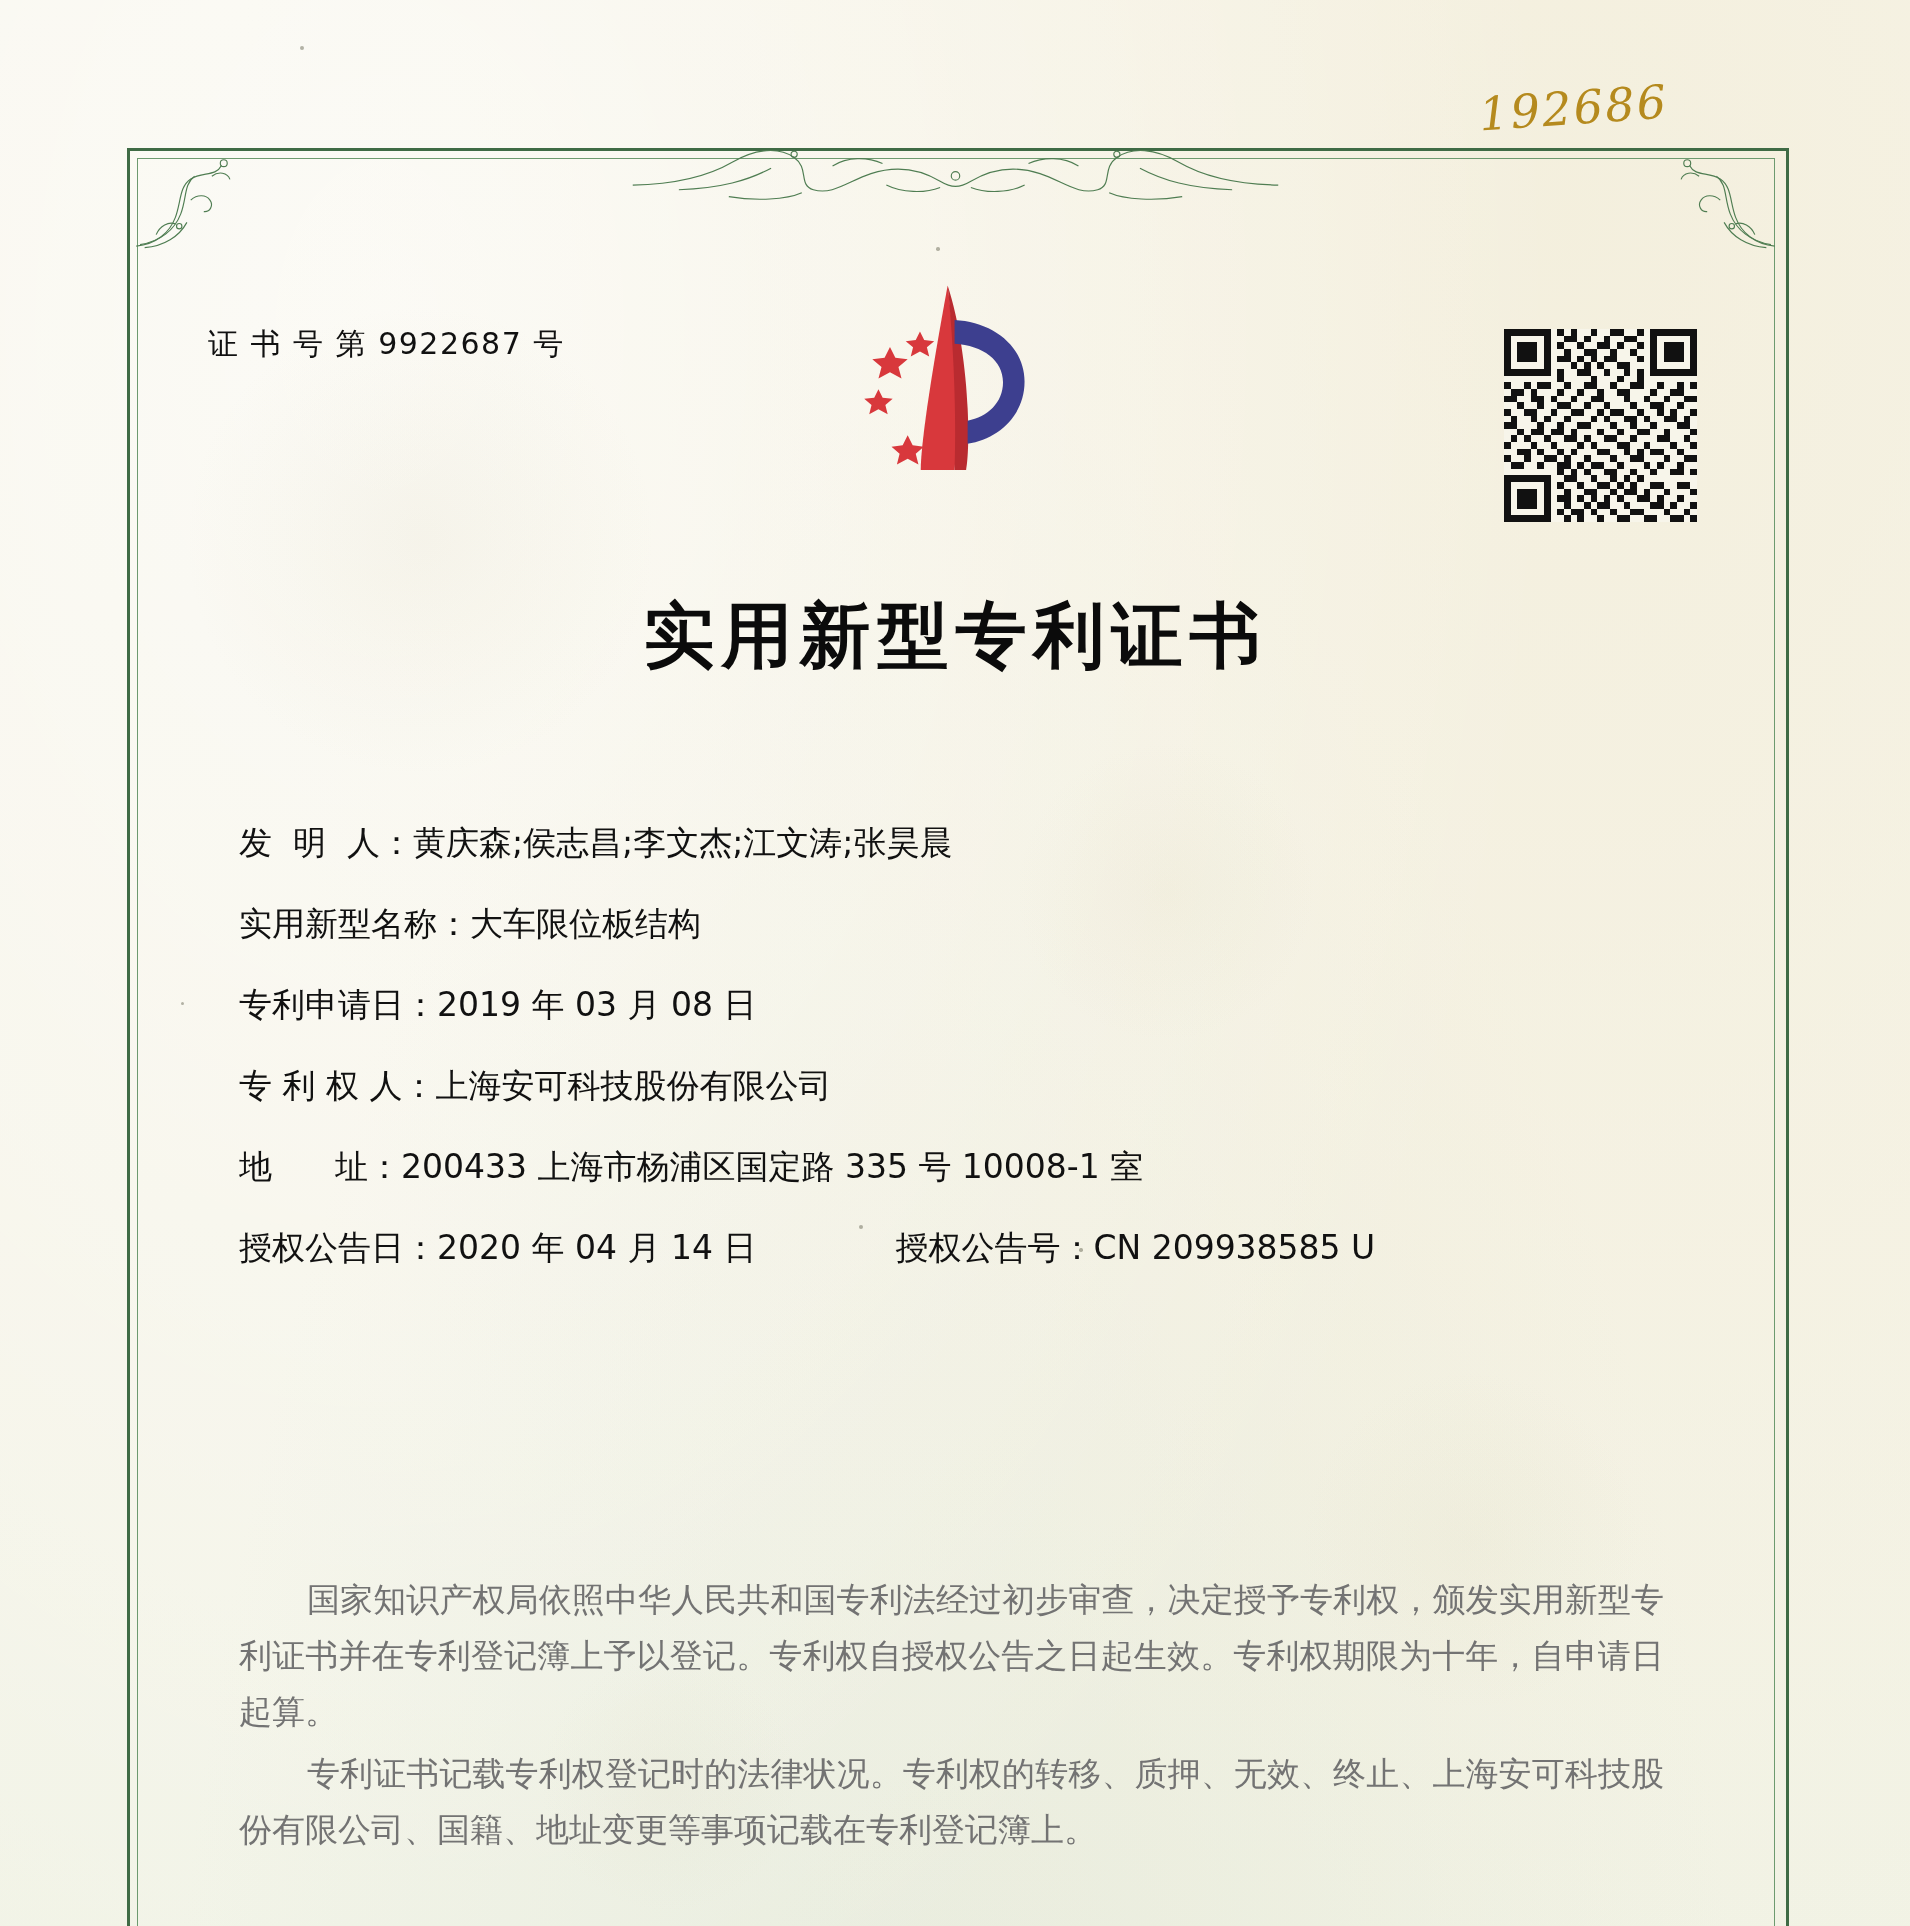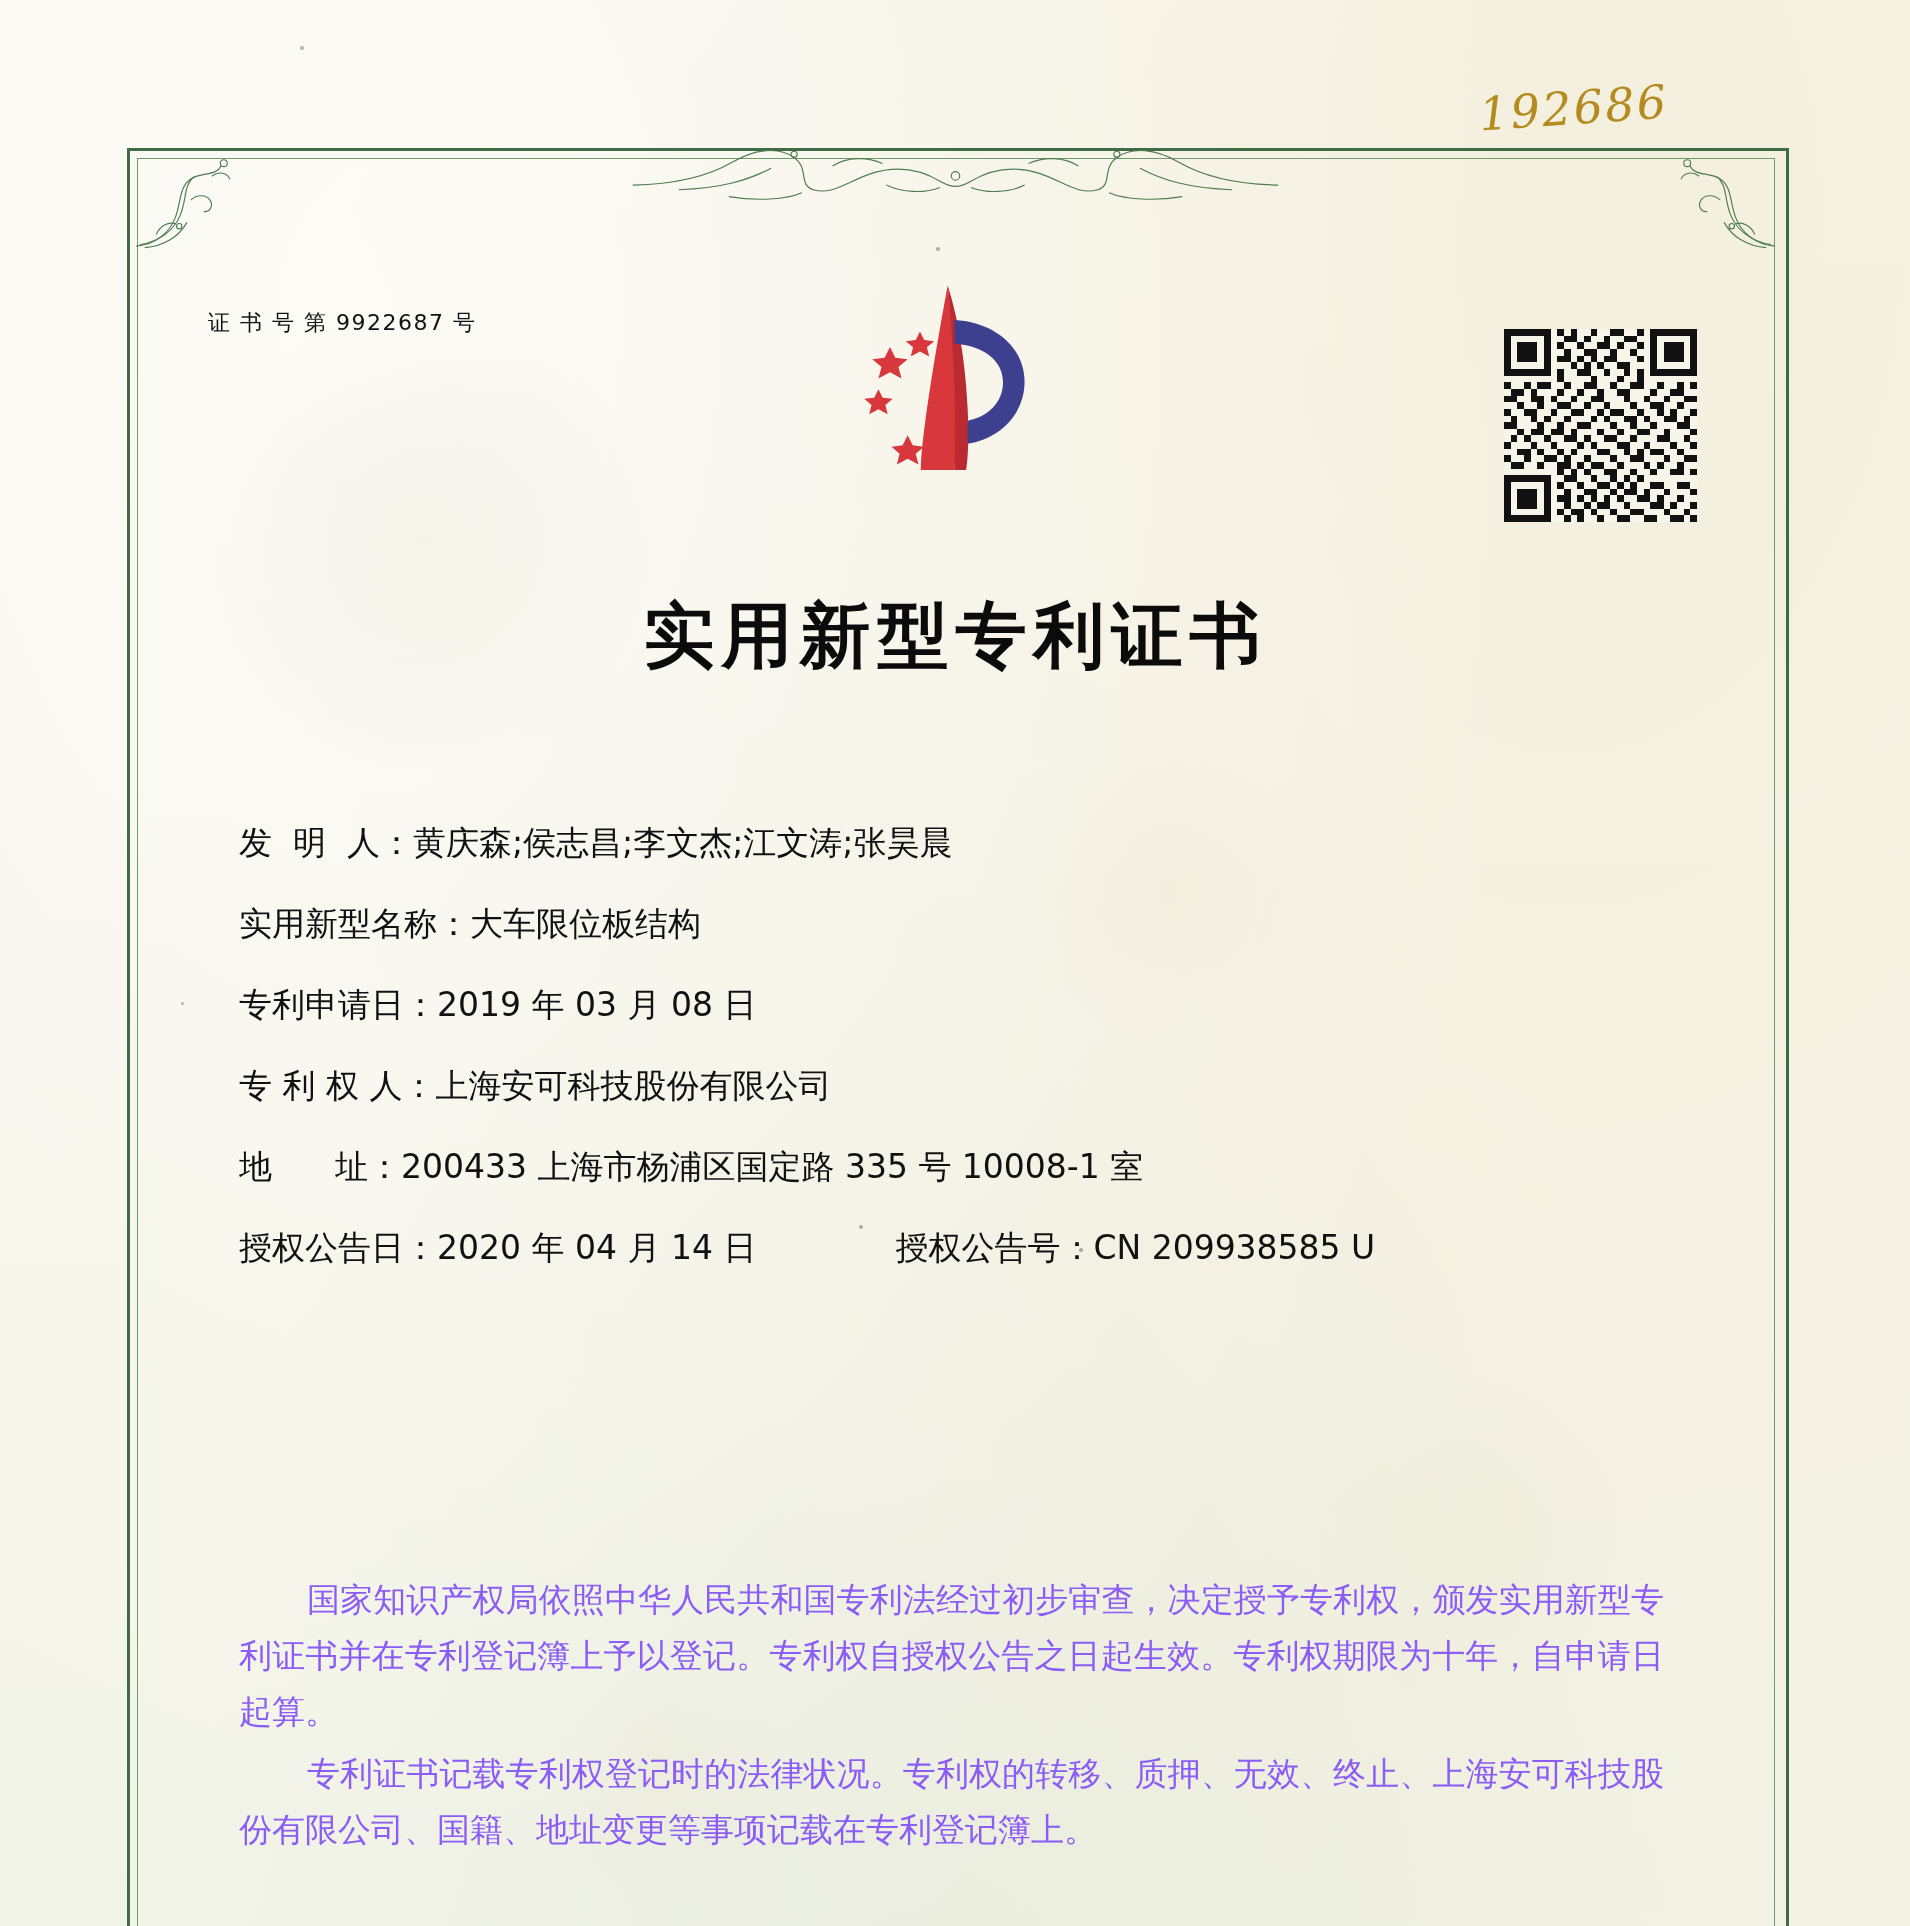--- a/index.html
+++ b/index.html
@@ -77,22 +77,22 @@
     font-size: 46px;
     color: #b58a1e;
     letter-spacing: 2.3px;
     transform: rotate(-4deg);
     font-style: italic;
   }
 
   
   .cert-no {
     position: absolute;
-    left: 208px; top: 308px;
-    font-size: 22px;
+    left: 208px; top: 324px;
+    font-size: 30px;
     color: #111;
     letter-spacing: 1.5px;
     font-family: "DejaVu Sans", sans-serif;
   }
 
   
   .logo {
     position: absolute;
     left: 832px; top: 270px;
     width: 239px; height: 223px;
@@ -147,21 +147,21 @@
   .field-gap { width: 139px; flex: 0 0 auto; }
 
   
   .paras {
     position: absolute;
     left: 239px;
     top: 1572px;
     width: 1425px;
     font-size: 33px;
     line-height: 56px;
-    color: #8b5cf6;
+    color: #737373;
     font-family: "DejaVu Sans", sans-serif;
     text-align: justify;
   }
   .paras p { margin: 0 0 6.2px 0; text-indent: 68px; }
   .speck {
     position: absolute;
     background: rgba(90,90,70,0.45);
     border-radius: 50%;
   }
 </style>

